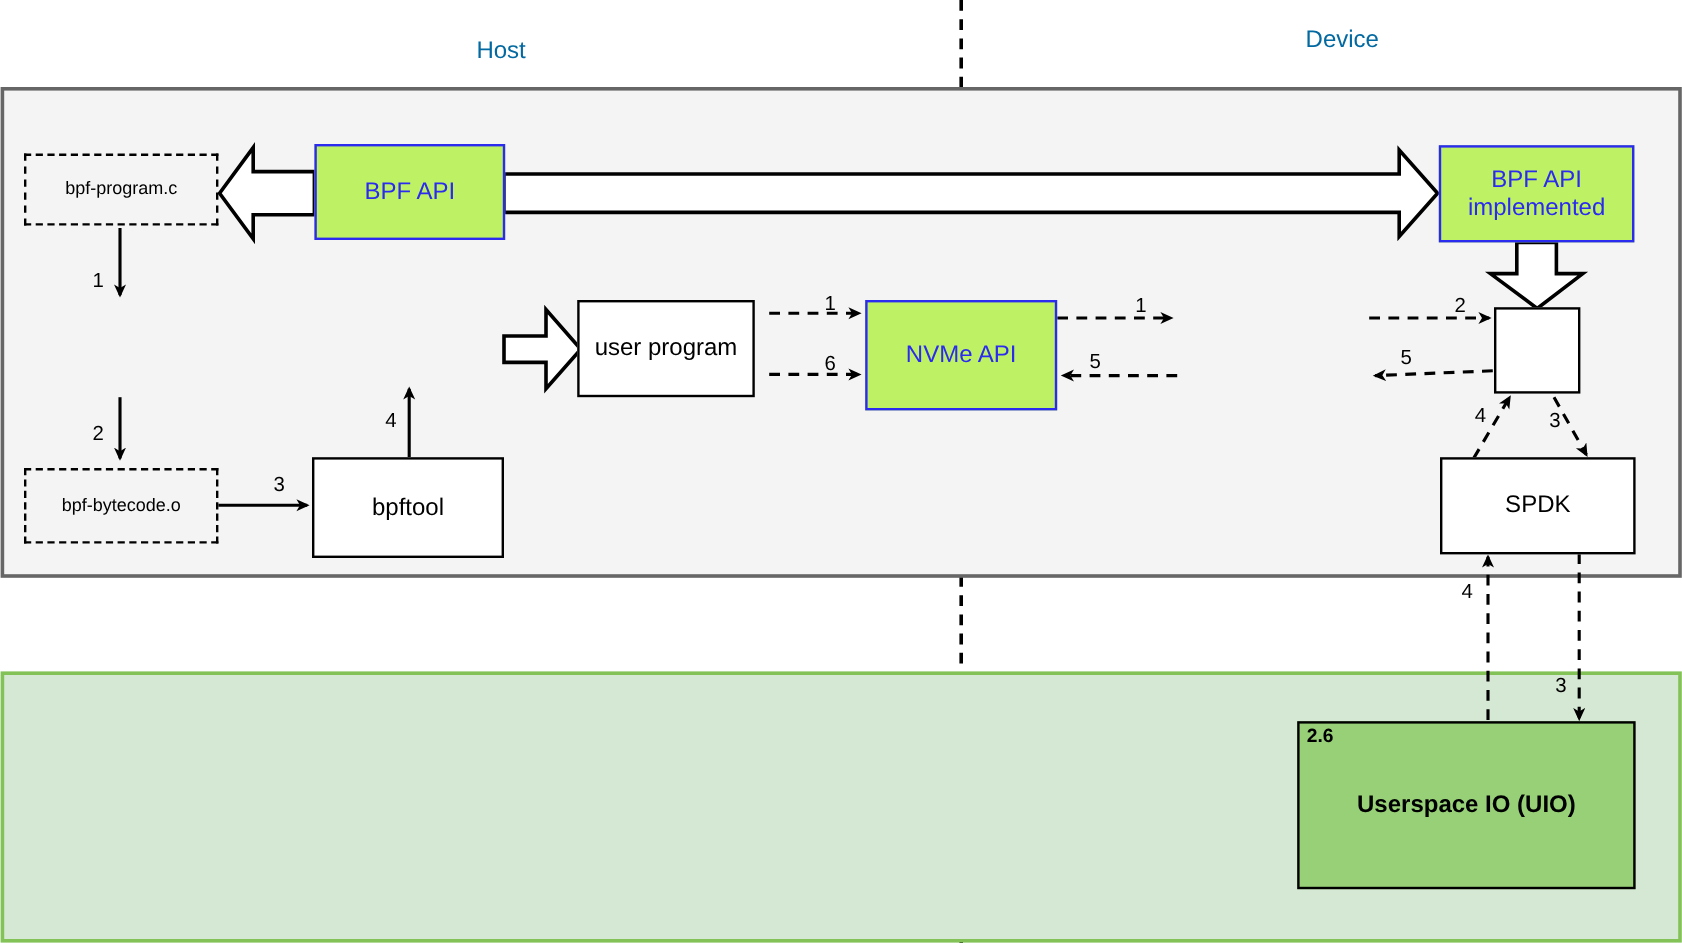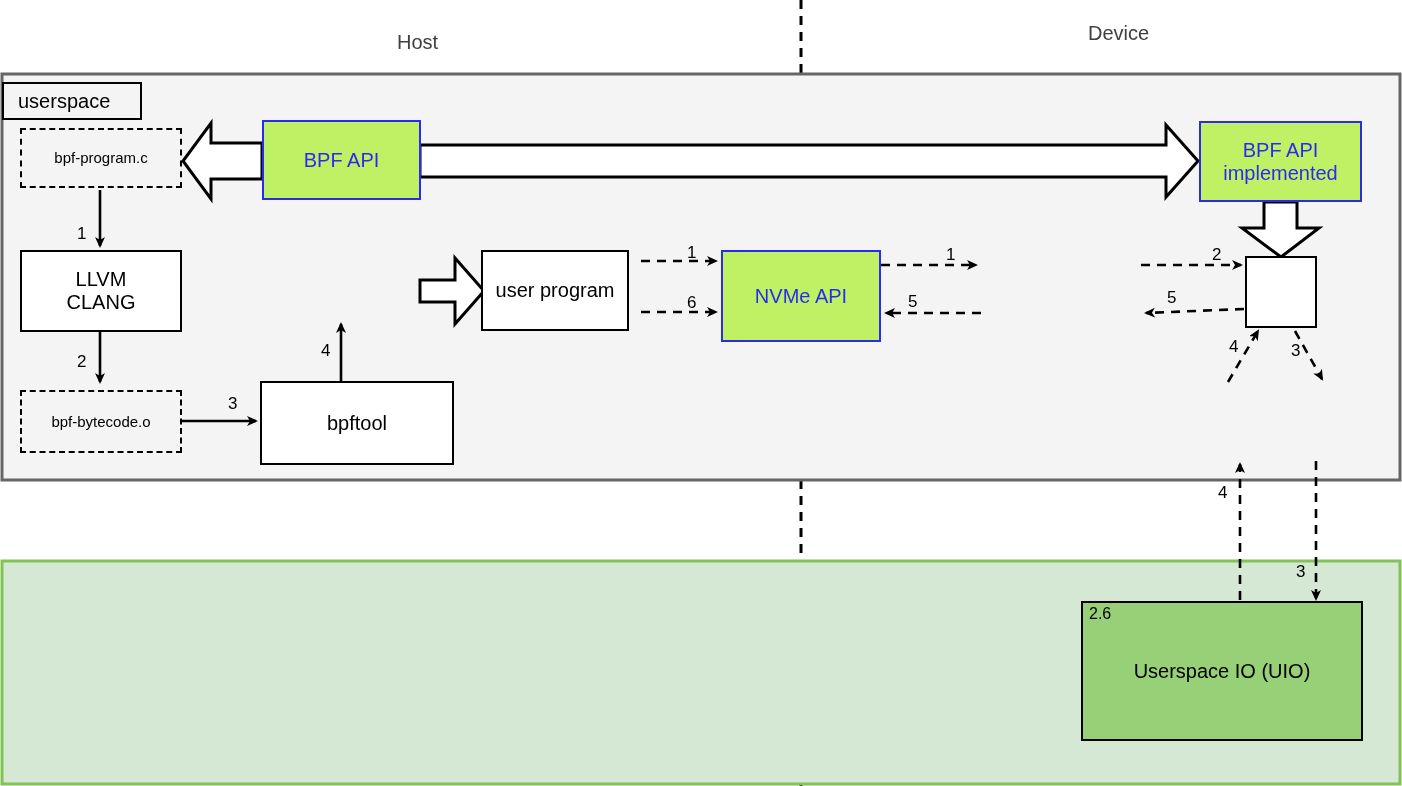--- a/index.html
+++ b/index.html
@@ -2,21 +2,21 @@
 <html><head>
 <meta charset="utf-8">
 <style>
   html,body{margin:0;padding:0;background:#ffffff;}
   body{width:1402px;height:786px;position:relative;overflow:hidden;
        font-family:"Liberation Sans","DejaVu Sans",sans-serif;
        -webkit-font-smoothing:antialiased;}
   #stage{position:absolute;left:0;top:0;width:1402px;height:786px;}
   svg#canvas{position:absolute;left:0;top:0;width:1402px;height:786px;}
 
-  .lane-title{position:absolute;font-size:20px;color:#404040;white-space:nowrap;}
+  .lane-title{position:absolute;font-size:20px;color:#0369a1;white-space:nowrap;}
 
   .node{position:absolute;box-sizing:border-box;display:flex;
         align-items:center;justify-content:center;
         font-size:20px;color:#000;line-height:1.15;}
   .solid{border:2px solid #000;background:#ffffff;}
   .dashed{border:2px dashed #000;background:transparent;font-size:15px;}
   .blue{border:2px solid #2b2bf0;background:#bef264;color:#2b2bf0;}
   .greenbox{border:2px solid #000;background:#97d077;}
 
   .container-label{position:absolute;box-sizing:border-box;display:flex;
@@ -73,50 +73,46 @@
 
     <g>
       <path d="M1295,291 a14.5,14.5 0 1,0 -8.5,13.2" fill="none" stroke="#000" stroke-width="5.5" stroke-linecap="butt"></path>
       <path d="M1279,297 L1289,307 L1276,310 Z" fill="#000"></path>
     </g>
   </svg>
 
   <div class="lane-title" style="left:397px;top:31px;">Host</div>
   <div class="lane-title" style="left:1088px;top:22px;">Device</div>
 
-  <div class="container-label lbl-user" style="left:2px;top:82px;width:140px;height:38px;">userspace</div>
 
   <div class="node dashed" style="left:20px;top:128px;width:162px;height:60px;">bpf-program.c</div>
 
-  <div class="node solid" style="left:20px;top:250px;width:162px;height:82px;flex-direction:column;">
-    <span>LLVM</span>
-    <span>CLANG</span>
-  </div>
 
   <div class="node dashed" style="left:20px;top:390px;width:162px;height:63px;">bpf-bytecode.o</div>
 
-  <div class="node solid" style="left:260px;top:381px;width:194px;height:84px;">bpftool</div>
+  <div class="node solid" style="left:260px;top:381px;width:160px;height:84px;">bpftool</div>
 
 
   <div class="node blue" style="left:262px;top:120px;width:159px;height:80px;">BPF API</div>
 
   <div class="node solid" style="left:481px;top:250px;width:148px;height:81px;">user program</div>
 
   <div class="node blue" style="left:721px;top:250px;width:160px;height:92px;">NVMe API</div>
 
 
   <div class="node blue" style="left:1199px;top:121px;width:163px;height:81px;flex-direction:column;">
     <span>BPF API</span>
     <span>implemented</span>
   </div>
 
   <div class="node solid" style="left:1245px;top:256px;width:72px;height:72px;"></div>
 
+  <div class="node solid" style="left:1200px;top:381px;width:163px;height:81px;">SPDK</div>
 
-  <div class="node greenbox" style="left:1081px;top:601px;width:282px;height:140px;">
+  <div class="node greenbox" style="left:1081px;top:601px;width:282px;height:140px;font-weight:bold;">
     <span class="corner-tag">2.6</span>
     <span>Userspace IO (UIO)</span>
   </div>
 
   <div class="edge-num" style="left:77px;top:224px;">1</div>
   <div class="edge-num" style="left:77px;top:352px;">2</div>
   <div class="edge-num" style="left:228px;top:394px;">3</div>
   <div class="edge-num" style="left:321px;top:341px;">4</div>
 
   <div class="edge-num" style="left:687px;top:243px;">1</div>

